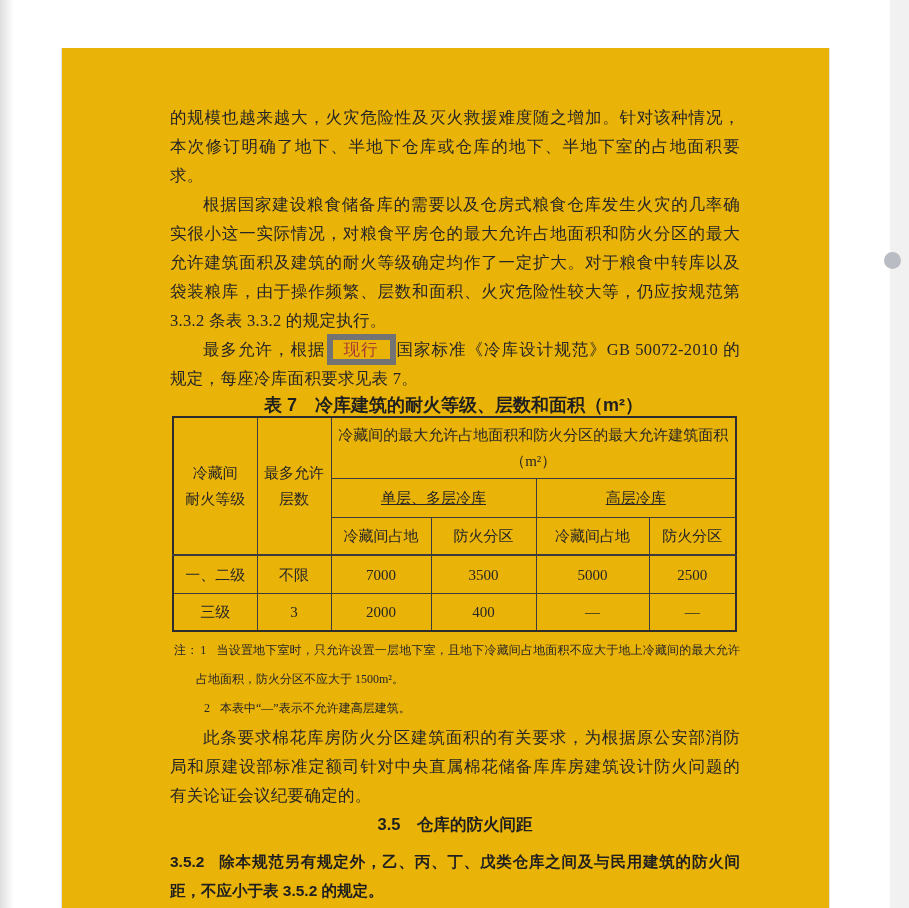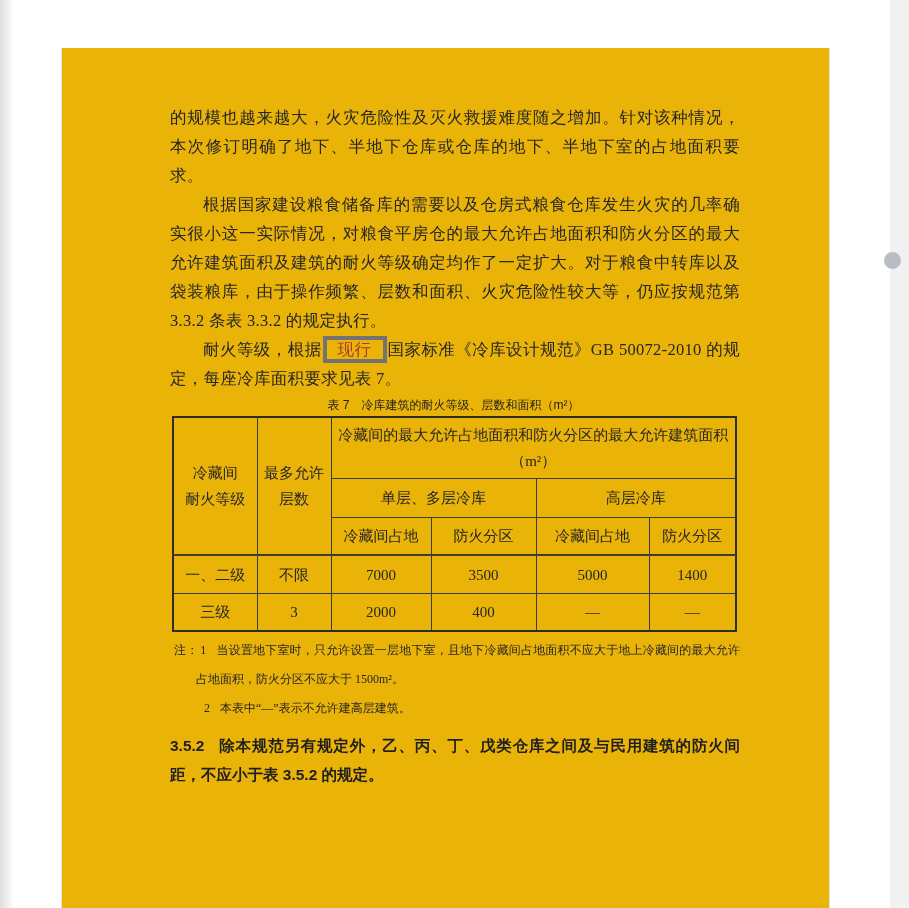--- a/index.html
+++ b/index.html
@@ -10,29 +10,29 @@
        background:linear-gradient(to right,rgba(0,0,0,0.13),rgba(0,0,0,0));pointer-events:none;}
   .page{position:absolute;left:61px;top:0;width:769px;height:907px;box-sizing:border-box;
        background:#eab308;border-left:1px solid #e4e4e4;border-right:1px solid #e4e4e4;
        border-bottom:1px solid #e0e0e0;margin-top:48px;}
   .content{padding:55px 0 0 108px;width:570px;}
   p.body{margin:0;font-size:16.5px;line-height:29px;text-align:justify;
        color:#262626;text-indent:2em;letter-spacing:0.3px;}
   p.no-indent{text-indent:0;}
   p.red{color:#a93a36;text-decoration:underline;text-underline-offset:4px;
        text-decoration-thickness:1px;}
-  .rev-box{border:4px solid #737373;color:#a93a36;padding:0 11px;margin:0 1px;}
-  .table-title{font-family:"Liberation Sans",sans-serif;font-weight:normal;font-size:12px;
+  .rev-box{border:6px solid #737373;color:#a93a36;padding:0 11px;margin:0 1px;}
+  .table-title{font-family:"Liberation Sans",sans-serif;font-weight:bold;font-size:18px;
        color:#1f1f1f;text-align:center;width:563px;margin:2px 0 0 2px;line-height:21px;}
   table.t7{border-collapse:collapse;table-layout:fixed;width:563px;margin-left:2px;
        border:2px solid #2d2d2d;}
   table.t7 td{border:1px solid #3c3c3c;text-align:center;vertical-align:middle;
        font-size:15px;color:#262626;padding:4px;line-height:26px;}
   table.t7 tr.h1 td{height:29px;}
-  table.t7 tr.h2 td{height:30px;}
+  table.t7 tr.h2 td{height:30px;text-decoration:underline;}
   table.t7 tr.h3 td{height:28px;}
   table.t7 tr.d1 td{height:29px;border-top-width:2px;}
   table.t7 tr.d2 td{height:28px;}
   .notes{margin:4px 0 0 4px;width:566px;font-size:12px;line-height:29px;color:#262626;}
   .note-1{padding-left:22px;text-indent:-22px;text-align:justify;margin:0;}
   .note-2{padding-left:30px;margin:0;font-family:Liberation Serif, serif;}
   .note-label{margin-right:2px;}
   .note-num{margin-right:10px;}
   h3.section-heading{font-family:"Liberation Sans",sans-serif;font-weight:bold;
        font-size:16.5px;color:#1f1f1f;text-align:center;margin:0;line-height:29px;}
@@ -48,21 +48,21 @@
 
 <div class="viewport">
   <div class="page">
     <div class="content">
 
       <p class="body no-indent">的规模也越来越大，火灾危险性及灭火救援难度随之增加。针对该种情况，本次修订明确了地下、半地下仓库或仓库的地下、半地下室的占地面积要求。</p>
 
 
       <p class="body">根据国家建设粮食储备库的需要以及仓房式粮食仓库发生火灾的几率确实很小这一实际情况，对粮食平房仓的最大允许占地面积和防火分区的最大允许建筑面积及建筑的耐火等级确定均作了一定扩大。对于粮食中转库以及袋装粮库，由于操作频繁、层数和面积、火灾危险性较大等，仍应按规范第 3.3.2 条表 3.3.2 的规定执行。</p>
 
-      <p class="body"><span>耐火等级，根据</span><span class="rev-box">现行</span><span>国家标准《冷库设计规范》GB 50072-2010 的规定，每座冷库面积要求见表 7。</span></p>
+      <p class="body"><span>最多允许，根据</span><span class="rev-box">现行</span><span>国家标准《冷库设计规范》GB 50072-2010 的规定，每座冷库面积要求见表 7。</span></p>
 
       <div class="table-title">表 7　冷库建筑的耐火等级、层数和面积（m²）</div>
 
       <table class="t7">
         <colgroup>
           <col style="width:84px">
             <col style="width:74px">
             <col style="width:100px">
           <col style="width:105px">
             <col style="width:113px">
@@ -83,39 +83,41 @@
             <td>防火分区</td>
             <td>冷藏间占地</td>
             <td>防火分区</td>
           </tr>
           <tr class="d1">
             <td>一、二级</td>
             <td>不限</td>
             <td>7000</td>
             <td>3500</td>
             <td>5000</td>
-            <td>1400</td>
+            <td>2500</td>
           </tr>
           <tr class="d2">
             <td>三级</td>
             <td>3</td>
             <td>2000</td>
             <td>400</td>
             <td>—</td>
             <td>—</td>
           </tr>
         </tbody>
       </table>
 
       <div class="notes">
         <p class="note-1"><span class="note-label">注：</span><span class="note-num">1</span><span>当设置地下室时，只允许设置一层地下室，且地下冷藏间占地面积不应大于地上冷藏间的最大允许占地面积，防火分区不应大于 1500m²。</span></p>
         <p class="note-2"><span class="note-num">2</span><span>本表中“—”表示不允许建高层建筑。</span></p>
       </div>
 
+      <p class="body">此条要求棉花库房防火分区建筑面积的有关要求，为根据原公安部消防局和原建设部标准定额司针对中央直属棉花储备库库房建筑设计防火问题的有关论证会议纪要确定的。</p>
 
+      <h3 class="section-heading">3.5　仓库的防火间距</h3>
 
       <p class="clause"><span class="clause-num">3.5.2</span><span>除本规范另有规定外，乙、丙、丁、戊类仓库之间及与民用建筑的防火间距，不应小于表 3.5.2 的规定。</span></p>
 
     </div>
   </div>
 
   <div class="left-shadow"></div>
 
   <div class="scroll-strip">
     <div class="scroll-thumb"></div>

